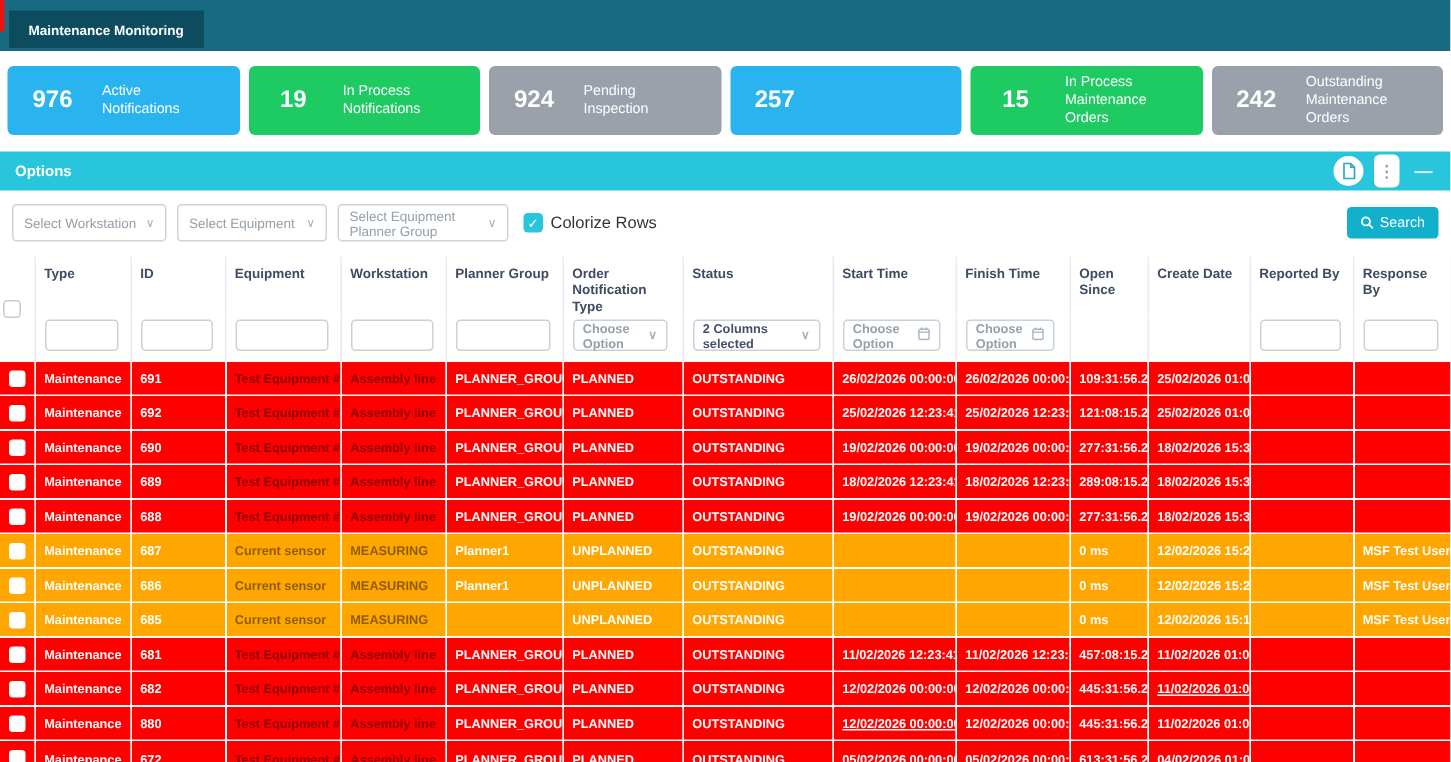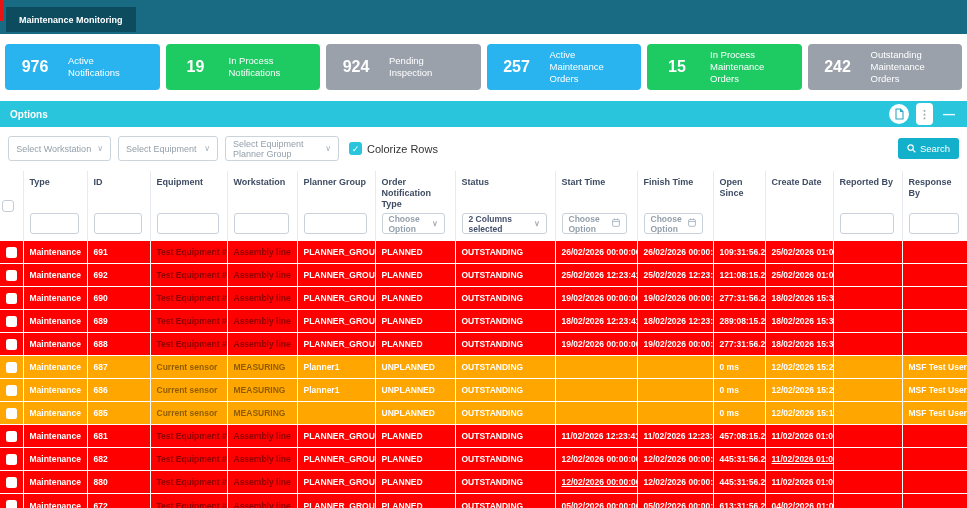--- a/index.html
+++ b/index.html
@@ -28,21 +28,21 @@
   .icon-rect { width: 17px; height: 22px; border-radius: 4px; background: #fff; color: #9aa4ad;
                display: flex; align-items: center; justify-content: center; font-size: 11px;
                font-weight: bold; cursor: pointer; }
   .icon-minus { color: #e8fbff; font-size: 12px; font-weight: bold; cursor: pointer; margin-left: 3px; }
 
   
   .filter-row { display: flex; align-items: center; padding: 9px 8px 10px 8px; gap: 7px; }
   .select-box { height: 25px; border: 1px solid #ccd4db; border-radius: 3px; background: #fff;
                 display: flex; align-items: center; justify-content: space-between;
                 padding: 0 7px; font-size: 9px; color: #94a0ab; cursor: pointer; }
-  .sel-1 { width: 103px; justify-content: flex-end; } .sel-2 { width: 100px; } .sel-3 { width: 114px; }
+  .sel-1 { width: 103px; } .sel-2 { width: 100px; } .sel-3 { width: 114px; }
   .chev { color: #a7b2bc; font-size: 8px; margin-left: 6px; }
   .colorize { display: flex; align-items: center; gap: 5px; margin-left: 3px; cursor: pointer; }
   .cb-on { width: 13px; height: 13px; border-radius: 3px; color: #fff; font-size: 9px;
            display: flex; align-items: center; justify-content: center; }
   .colorize-label { font-size: 11px; color: #333; text-align: center; }
   .search-btn { margin-left: auto; height: 21px; border: none; border-radius: 3px; color: #fff;
                 font-size: 9.5px; padding: 0 9px; display: flex; align-items: center; gap: 4px;
                 cursor: pointer; font-family: "Liberation Sans", sans-serif; }
 
   
@@ -89,21 +89,20 @@
     <div class="card" style="background: rgb(30, 203, 99);">
       <span class="card-value">19</span>
       <span class="card-label">In Process Notifications</span>
     </div>
     <div class="card" style="background: rgb(154, 161, 171);">
       <span class="card-value">924</span>
       <span class="card-label">Pending Inspection</span>
     </div>
     <div class="card" style="background: rgb(41, 180, 239);">
       <span class="card-value">257</span>
-      <span class="card-label">Active Maintenance Orders</span>
     </div>
     <div class="card" style="background: rgb(30, 203, 99);">
       <span class="card-value">15</span>
       <span class="card-label">In Process Maintenance Orders</span>
     </div>
     <div class="card" style="background: rgb(154, 161, 171);">
       <span class="card-value">242</span>
       <span class="card-label">Outstanding Maintenance Orders</span>
     </div>
   </div>

